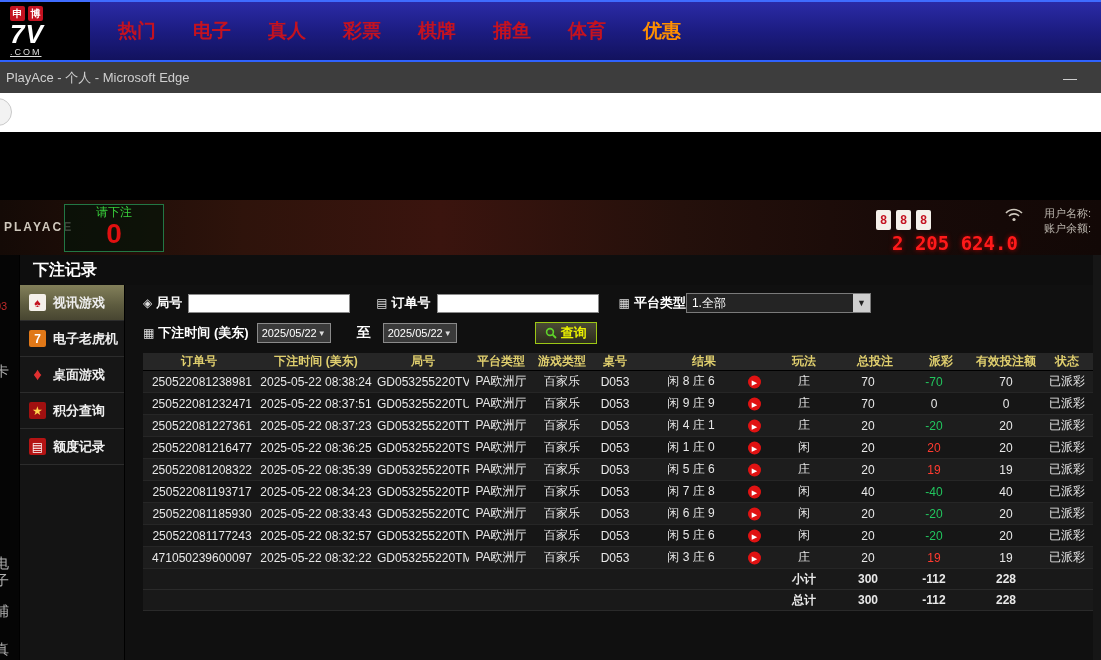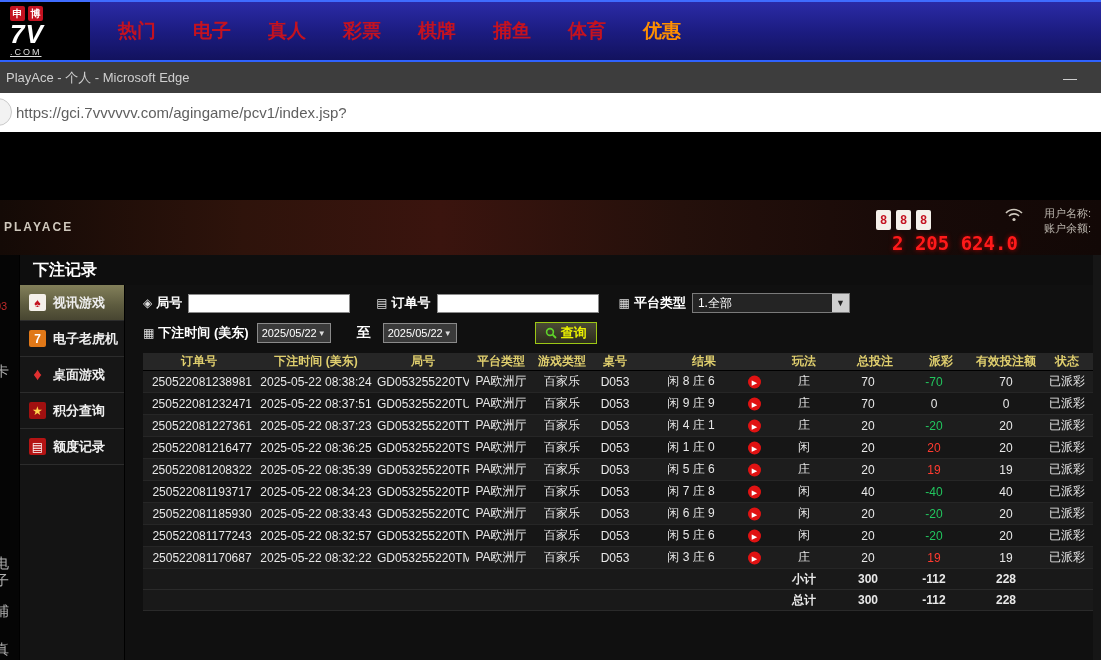--- a/index.html
+++ b/index.html
@@ -71,21 +71,21 @@
   .si-3 { background:#a01010; color:#ffd34d; }
   .si-4 { background:#b41414; color:#fff; }
 
   .content { flex:1; padding:8px 0 0 18px; background:#101010; position:relative; }
   .filters-row { display:flex; align-items:center; margin-bottom:9px; }
   .f-label { color:#fff; font-size:13px; font-weight:bold; display:flex; align-items:center; gap:4px; white-space:nowrap; }
   .f-icon { color:#ddd; font-size:12px; }
   .f-input { width:162px; height:19px; border:1px solid #8a8a8a; background:#fff; margin:0 4px 0 6px;
     font-size:12px; padding:0 4px; }
   .gap1 { width:22px; } .gap2 { width:16px; }
-  .f-select { width:158px; height:20px; background:#242424; border:1px solid #7a7a7a; margin-left:6px;
+  .f-select { width:185px; height:20px; background:#242424; border:1px solid #7a7a7a; 
     display:flex; align-items:center; cursor:pointer; }
   .f-select .sel-text { flex:1; color:#fff; font-size:12px; padding-left:5px; }
   .f-select .sel-arrow { width:17px; height:100%; background:#cfcfcf; color:#222; font-size:9px;
     display:flex; align-items:center; justify-content:center; }
   .d-select { width:74px; height:20px; background:#3a3a3a; border:1px solid #8a8a8a; color:#fff;
     display:flex; align-items:center; justify-content:space-between; padding:0 4px; font-size:11px;
     cursor:pointer; margin-left:8px; }
   .d-select .da { font-size:8px; color:#ddd; }
   .to-label { color:#fff; font-size:14px; font-weight:bold; margin:0 12px 0 26px; }
   .search-btn { margin-left:78px; height:22px; padding:0 9px; display:flex; align-items:center; gap:4px;
@@ -151,27 +151,30 @@
     </nav>
   </header>
 
   <div class="titlebar">
     <span class="wtitle">PlayAce - 个人 - Microsoft Edge</span>
     <span class="min">—</span>
   </div>
 
   <div class="urlbar">
     <div class="url-arc"></div>
-    <span class="url">https://gci.7vvvvvv.com/agingame/pcv1/index.jsp?</span>
   </div>
 
   <div class="blackgap"></div>
 
   <div class="gamestrip">
     <div class="brand">PLAYACE</div>
+    <div class="betbox">
+      <div class="bet-label">请下注</div>
+      <div class="bet-amount">0</div>
+    </div>
     <div class="cards">
       <span class="card">8</span>
       <span class="card">8</span>
       <span class="card">8</span>
     </div>
     <div class="digits">2 205 624.0</div>
     <svg class="wifi" width="18" height="14" viewBox="0 0 18 14">
       <path d="M1 5 A11 11 0 0 1 17 5" fill="none" stroke="#cfc8bd" stroke-width="1.6"></path>
       <path d="M4 8 A7 7 0 0 1 14 8" fill="none" stroke="#cfc8bd" stroke-width="1.6"></path>
       <circle cx="9" cy="11.5" r="1.6" fill="#cfc8bd"></circle>
@@ -436,21 +439,21 @@
       <span class="play-btn">▶</span>
     </td>
     <td class="c-play">闲</td>
     <td class="c-total">20</td>
     <td class="c-payout"><span class="neg">-20</span></td>
     <td class="c-valid">20</td>
     <td class="c-status">已派彩</td>
   </tr>
 
   <tr>
-    <td class="c-order">250522081170687</td>
+    <td class="c-order">471050239600097</td>
     <td class="c-time">2025-05-22 08:32:22</td>
     <td class="c-round">GD053255220TM</td>
     <td class="c-platform">PA欧洲厅</td>
     <td class="c-game">百家乐</td>
     <td class="c-table">D053</td>
     <td class="c-result">
       <span>闲 3 庄 6</span>
       <span class="play-btn">▶</span>
     </td>
     <td class="c-play">庄</td>

